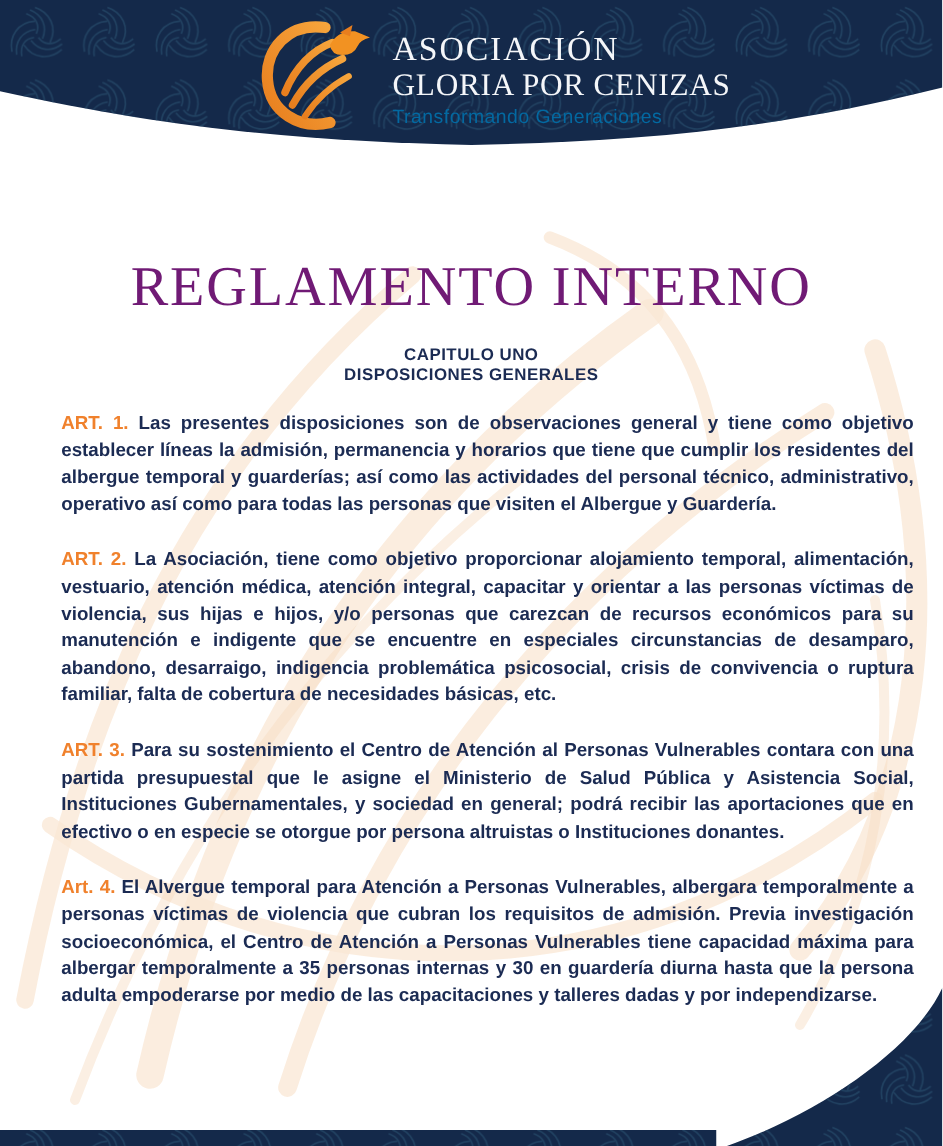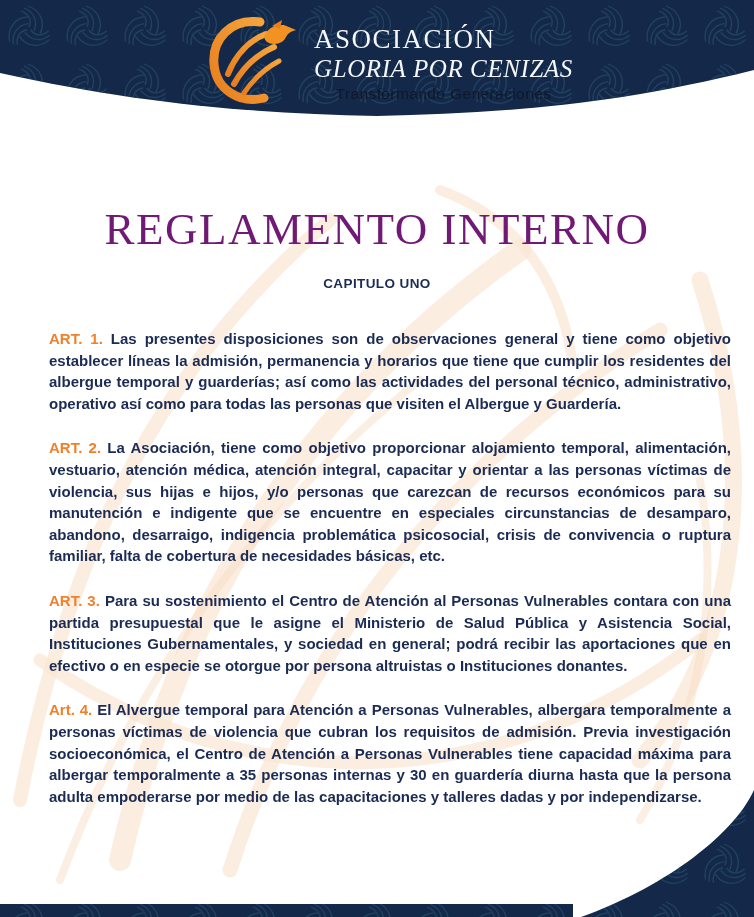--- a/index.html
+++ b/index.html
@@ -15,26 +15,25 @@
   .header-svg{position:absolute;top:0;left:0;display:block;z-index:2;}
   .logo{position:absolute;top:14px;left:206px;display:flex;align-items:flex-start;z-index:3;}
   .phoenix{display:block;}
   .logo-text{margin-left:8px;margin-top:10px;}
   .org1{
     font-family:"Liberation Serif",serif;
     color:#f4f6f9;font-size:27px;letter-spacing:1.5px;line-height:30px;
   }
   .org2{
     font-family:"Liberation Serif",serif;
-    color:#f4f6f9;font-size:25px;letter-spacing:0.6px;line-height:29px;font-style:italic;
+    color:#f4f6f9;font-size:25px;letter-spacing:0.6px;line-height:29px;
   }
   .tagline{
-    color:#0f172a;font-size:15.5px;letter-spacing:0.4px;line-height:20px;margin-top:1px;
+    color:#0369a1;font-size:15.5px;letter-spacing:0.4px;line-height:20px;margin-top:1px;
     font-family:"Liberation Sans",sans-serif;
-    text-align:center;
   }
   
   .watermark{position:absolute;left:0;top:160px;z-index:0;pointer-events:none;}
   
   .content{position:absolute;left:0;top:0;width:754px;z-index:1;}
   .doc-title{
     position:absolute;top:203px;left:0;width:754px;margin:0;
     text-align:center;
     font-family:"Liberation Serif",serif;font-weight:400;
     font-size:45px;letter-spacing:1.5px;color:#701a75;
@@ -114,20 +113,21 @@
       <div class="org1">ASOCIACIÓN</div>
       <div class="org2">GLORIA POR CENIZAS</div>
       <div class="tagline">Transformando Generaciones</div>
     </div>
   </div>
 
   <div class="content">
     <h1 class="doc-title">REGLAMENTO INTERNO</h1>
     <div class="chapter">
       <div>CAPITULO UNO</div>
+      <div>DISPOSICIONES GENERALES</div>
     </div>
     <div class="articles">
       <p class="article"><span class="art">ART. 1.</span> <span>Las presentes disposiciones son de observaciones general y tiene como objetivo establecer líneas la admisión, permanencia y horarios que tiene que cumplir los residentes del albergue temporal y guarderías; así como las actividades del personal técnico, administrativo, operativo así como para todas las personas que visiten el Albergue y Guardería.</span></p>
       <p class="article"><span class="art">ART. 2.</span> <span>La Asociación, tiene como objetivo proporcionar alojamiento temporal, alimentación, vestuario, atención médica, atención integral, capacitar y orientar a las personas víctimas de violencia, sus hijas e hijos, y/o personas que carezcan de recursos económicos para su manutención e indigente que se encuentre en especiales circunstancias de desamparo, abandono, desarraigo, indigencia problemática psicosocial, crisis de convivencia o ruptura familiar, falta de cobertura de necesidades básicas, etc.</span></p>
       <p class="article"><span class="art">ART. 3.</span> <span>Para su sostenimiento el Centro de Atención al Personas Vulnerables contara con una partida presupuestal que le asigne el Ministerio de Salud Pública y Asistencia Social, Instituciones Gubernamentales, y sociedad en general; podrá recibir las aportaciones que en efectivo o en especie se otorgue por persona altruistas o Instituciones donantes.</span></p>
       <p class="article"><span class="art">Art. 4.</span> <span>El Alvergue temporal para Atención a Personas Vulnerables, albergara temporalmente a personas víctimas de violencia que cubran los requisitos de admisión. Previa investigación socioeconómica, el Centro de Atención a Personas Vulnerables tiene capacidad máxima para albergar temporalmente a 35 personas internas y 30 en guardería diurna hasta que la persona adulta empoderarse por medio de las capacitaciones y talleres dadas y por independizarse.</span></p>
     </div>
   </div>
 
   <svg class="footer-svg" width="754" height="137" viewBox="0 0 754 137">

